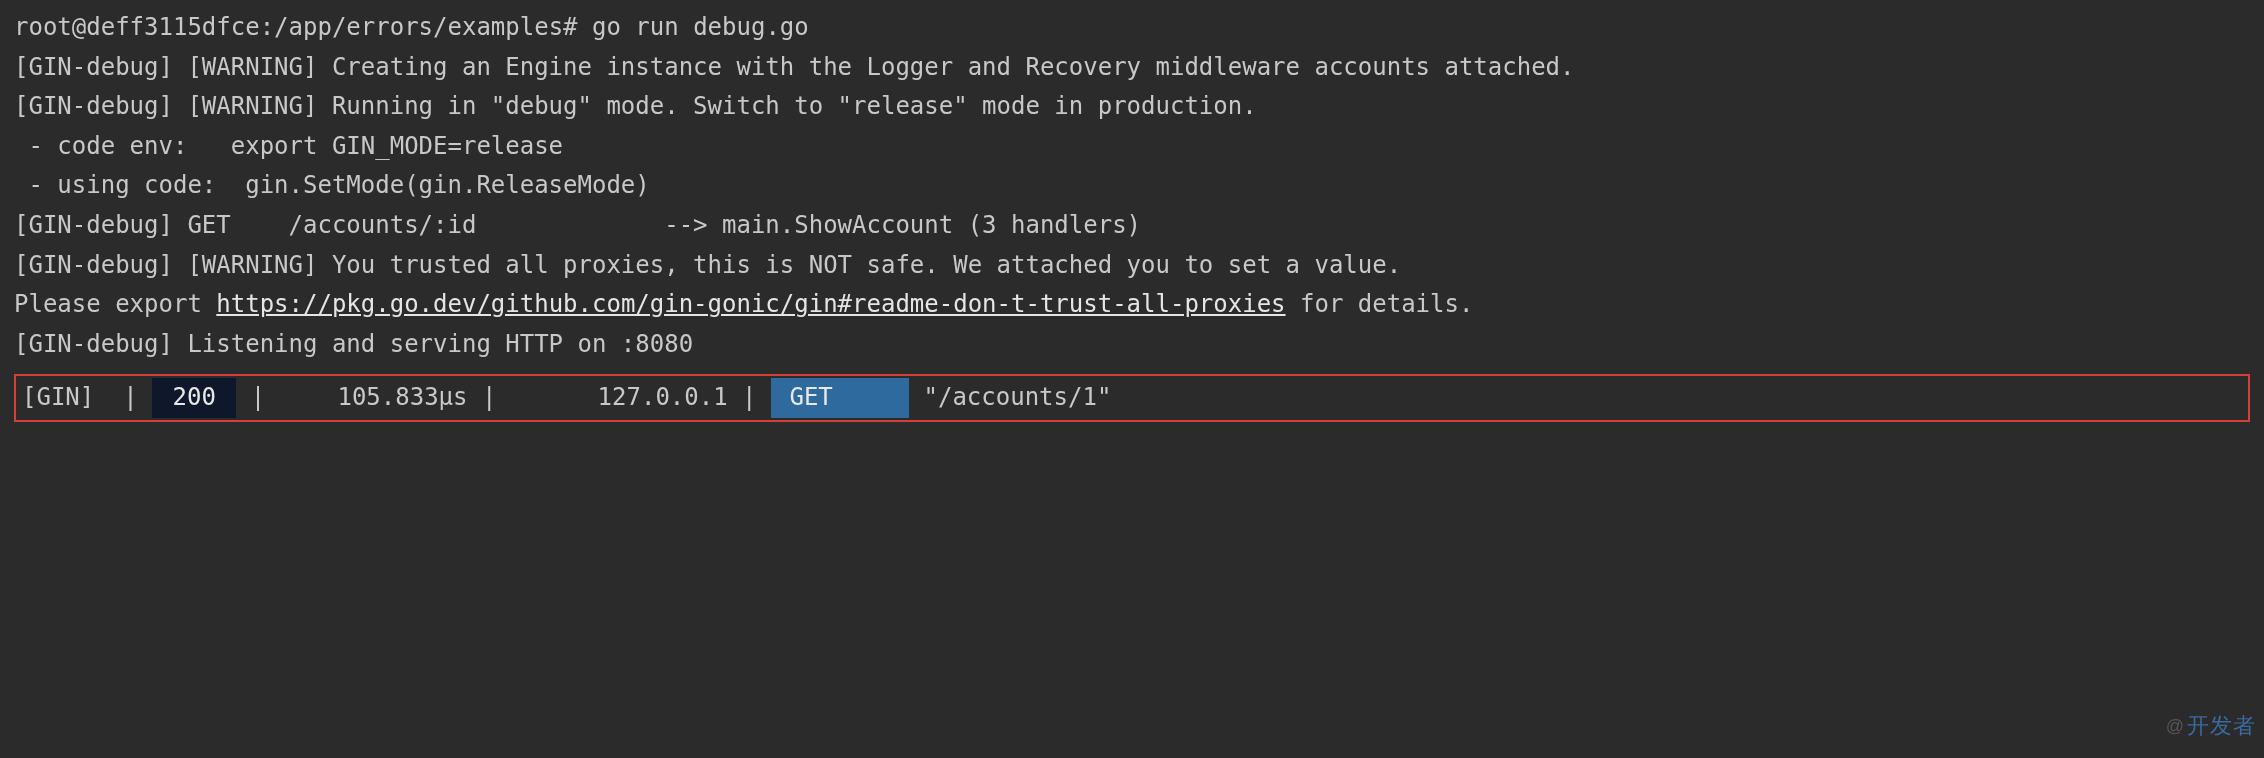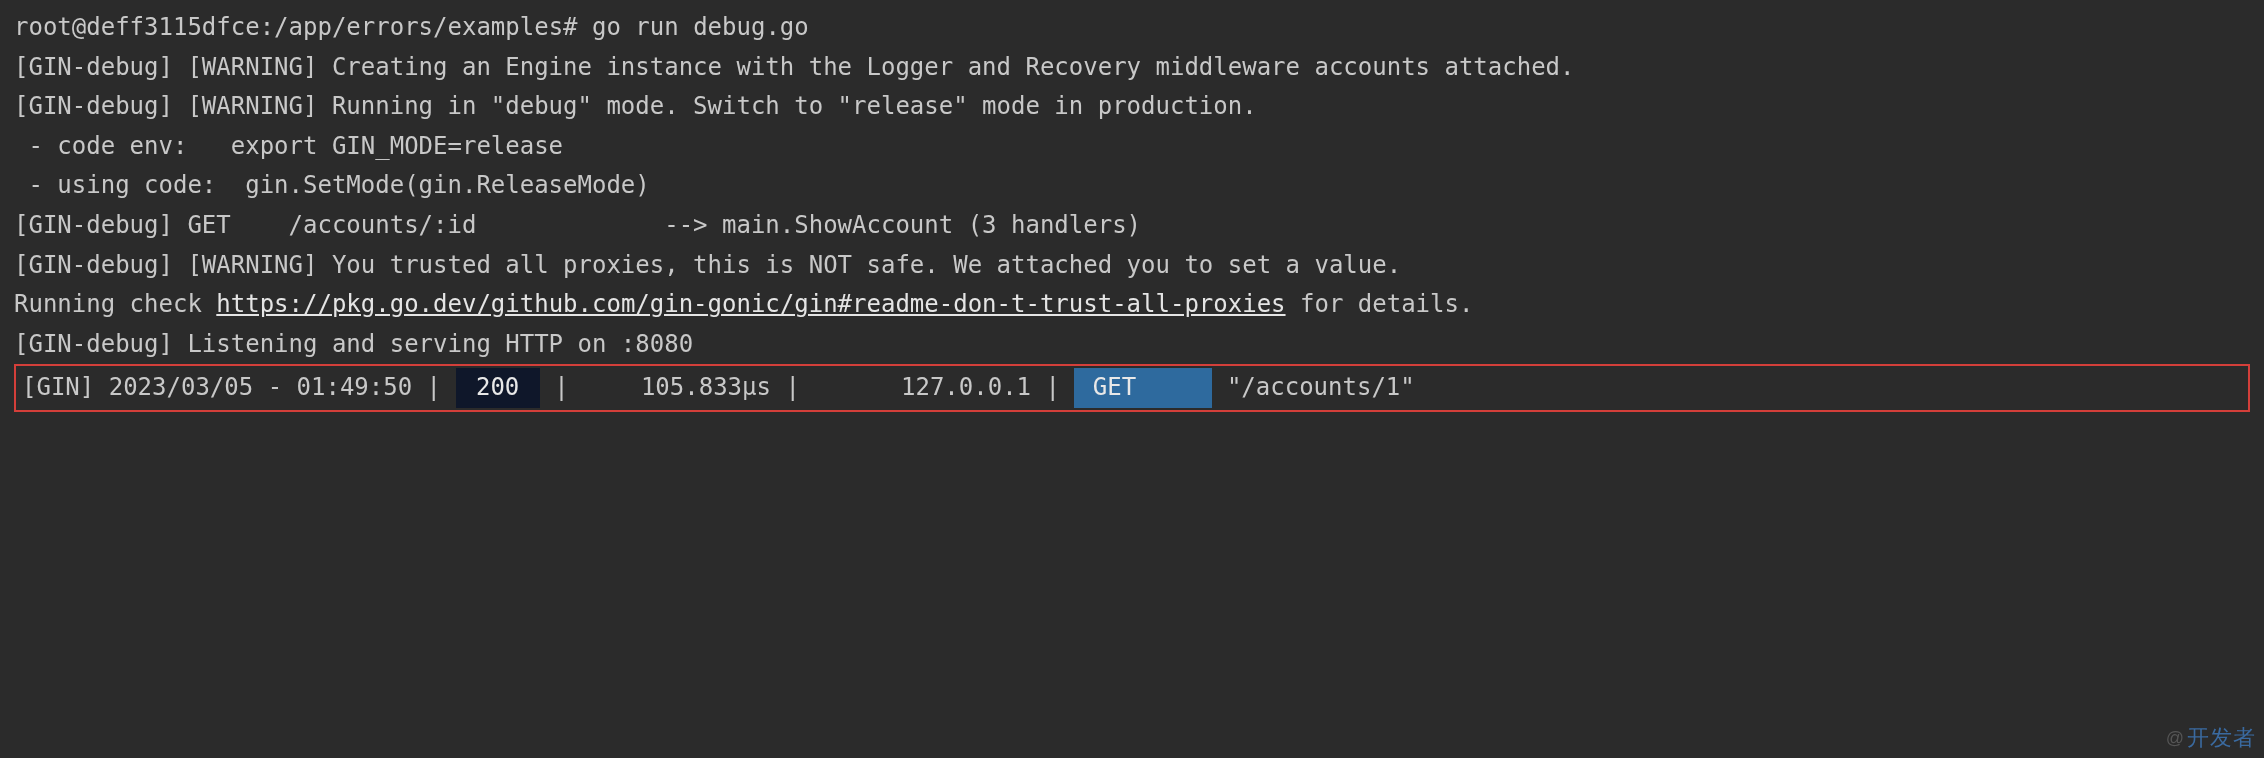--- a/index.html
+++ b/index.html
@@ -27,21 +27,21 @@
     }
     
     .link {
       color: #e5e5e5;
       text-decoration: underline;
     }
     
     .request-line {
       border: 2.5px solid #d43f3a;
       padding: 2px 6px;
-      margin-top: 0;
+      margin-top: 10px;
       display: flex;
       align-items: center;
       white-space: pre;
       color: #c8c8c8;
     }
     
     .status-badge {
       background-color: #0f172a;
       color: #e8e8e8;
       padding: 0 6px;
@@ -51,21 +51,21 @@
     .method-badge {
       background-color: #2e6a9e;
       color: #e8e8e8;
       padding: 0 4px;
       display: inline-block;
     }
 
     .watermark {
       position: absolute;
       right: 8px;
-      bottom: 2px;
+      bottom: 14px;
       font-size: 22px;
       color: #3a6aa0;
       font-family: sans-serif;
       letter-spacing: 1px;
       margin-top: 34px;
     }
     .watermark .at {
       color: #555;
       font-size: 18px;
       margin-right: 2px;
@@ -77,17 +77,17 @@
 
 <div class="terminal-line"><span>root@deff3115dfce</span><span>:</span><span>/app/errors/examples</span><span>#</span> <span>go run debug.go</span></div>
 <div class="terminal-line">[GIN-debug] [WARNING] Creating an Engine instance with the Logger and Recovery middleware accounts attached.</div>
 <div class="terminal-line"></div>
 <div class="terminal-line">[GIN-debug] [WARNING] Running in "debug" mode. Switch to "release" mode in production.</div>
 <div class="terminal-line"> - code env:   export GIN_MODE=release</div>
 <div class="terminal-line"> - using code:  gin.SetMode(gin.ReleaseMode)</div>
 <div class="terminal-line"></div>
 <div class="terminal-line">[GIN-debug] GET    /accounts/:id             --&gt; main.ShowAccount (3 handlers)</div>
 <div class="terminal-line">[GIN-debug] [WARNING] You trusted all proxies, this is NOT safe. We attached you to set a value.</div>
-<div class="terminal-line"><span>Running check </span><span class="link">https://pkg.go.dev/github.com/gin-gonic/gin#readme-don-t-trust-all-proxies</span><span> for details.</span></div>
+<div class="terminal-line"><span>Please export </span><span class="link">https://pkg.go.dev/github.com/gin-gonic/gin#readme-don-t-trust-all-proxies</span><span> for details.</span></div>
 <div class="terminal-line">[GIN-debug] Listening and serving HTTP on :8080</div>
-<div class="request-line"><span>[GIN] </span><span>2023/03/05 - 01:49:50</span><span> | </span><span class="status-badge"> 200 </span><span> | </span><span>    </span><span>105.833µs</span><span> | </span><span>      </span><span>127.0.0.1</span><span> | </span><span class="method-badge"> GET     </span><span> </span><span>"/accounts/1"</span></div>
+<div class="request-line"><span>[GIN] </span><span> | </span><span class="status-badge"> 200 </span><span> | </span><span>    </span><span>105.833µs</span><span> | </span><span>      </span><span>127.0.0.1</span><span> | </span><span class="method-badge"> GET     </span><span> </span><span>"/accounts/1"</span></div>
 
 <div class="watermark"><span class="at">@</span><span>开发者</span></div>
 
 </body></html>

